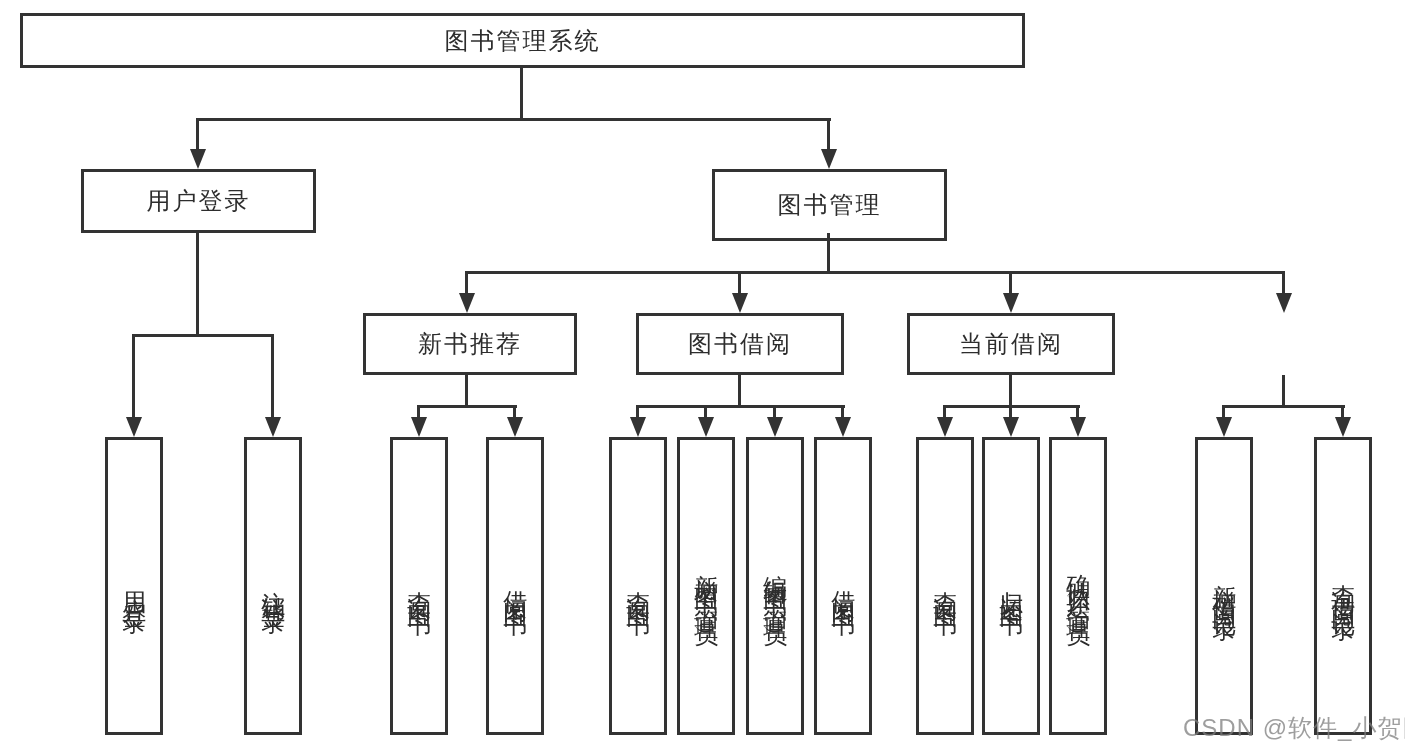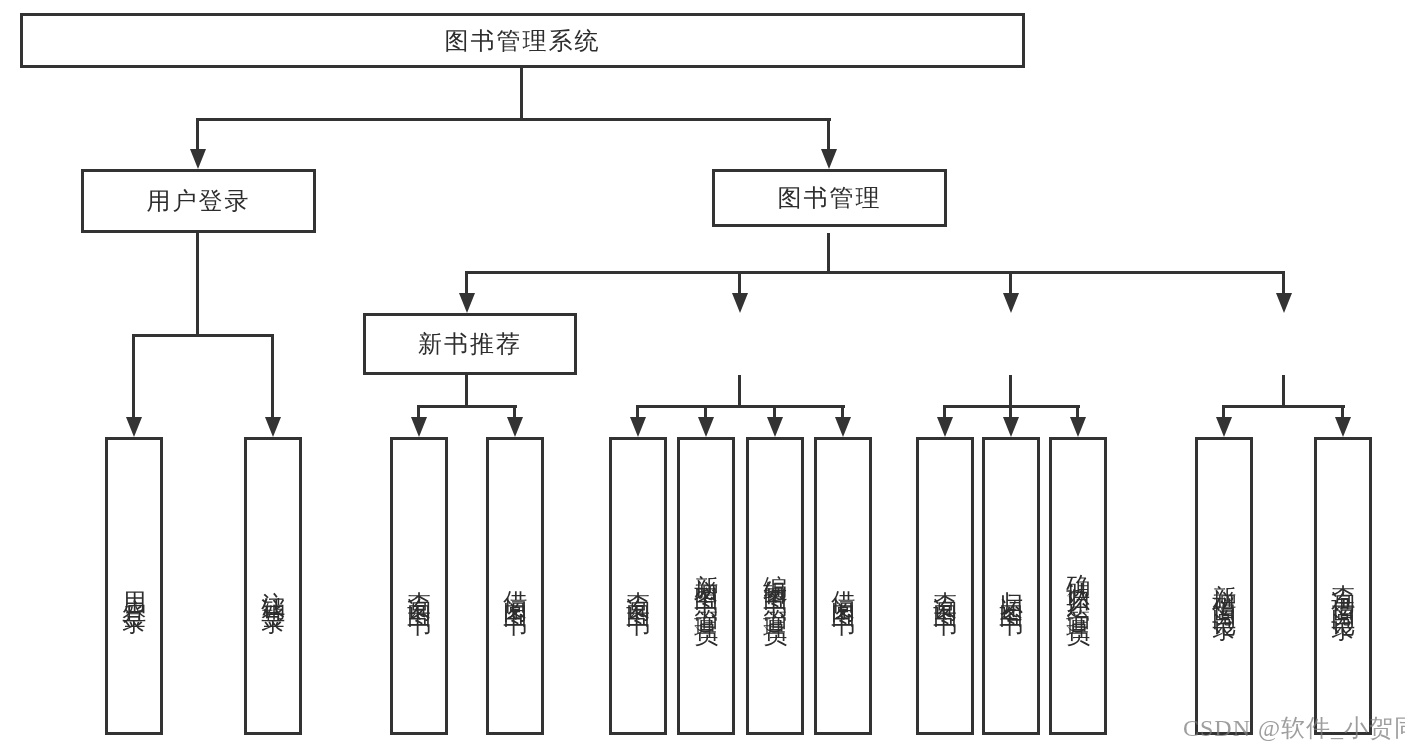--- a/index.html
+++ b/index.html
@@ -1,18 +1,18 @@
 <!DOCTYPE html>
 <html><head>
 <meta charset="utf-8">
 <style>
   html,body{margin:0;padding:0;background:#fff;}
   .stage{
     position:relative;width:1405px;height:747px;background:#ffffff;
-    font-family:Liberation Serif, serif;color:#2d2d2d;overflow:hidden;
+    font-family:Liberation Sans, sans-serif;color:#2d2d2d;overflow:hidden;
   }
   .box{
     position:absolute;box-sizing:border-box;border:3px solid #333333;background:#ffffff;
     display:flex;align-items:center;justify-content:center;
   }
   .hbox span{font-size:24px;letter-spacing:2px;white-space:nowrap;}
   .vbox span{
     writing-mode:vertical-rl;text-orientation:mixed;
     font-size:24px;letter-spacing:7px;line-height:1.1;white-space:nowrap;
   }
@@ -40,21 +40,21 @@
   <div class="line" style="left:520px;top:68px;width:3px;height:51px"></div>
   <div class="line" style="left:196px;top:118px;width:635px;height:3px"></div>
   <div class="line" style="left:196px;top:118px;width:3px;height:33px"></div>
   <div class="arrow" style="left:190px;top:149px"></div>
   <div class="line" style="left:827px;top:118px;width:3px;height:33px"></div>
   <div class="arrow" style="left:821px;top:149px"></div>
 
   <div class="box hbox" style="left:81px;top:169px;width:235px;height:64px">
     <span>用户登录</span>
   </div>
-  <div class="box hbox" style="left:712px;top:169px;width:235px;height:58px">
+  <div class="box hbox" style="left:712px;top:169px;width:235px;height:72px">
     <span>图书管理</span>
   </div>
 
   <div class="line" style="left:196px;top:233px;width:3px;height:104px"></div>
   <div class="line" style="left:132px;top:334px;width:142px;height:3px"></div>
   <div class="line" style="left:132px;top:334px;width:3px;height:86px"></div>
   <div class="arrow" style="left:126px;top:417px"></div>
   <div class="line" style="left:271px;top:334px;width:3px;height:86px"></div>
   <div class="arrow" style="left:265px;top:417px"></div>
 
@@ -64,20 +64,26 @@
   <div class="arrow" style="left:459px;top:293px"></div>
   <div class="line" style="left:738px;top:271px;width:3px;height:25px"></div>
   <div class="arrow" style="left:732px;top:293px"></div>
   <div class="line" style="left:1009px;top:271px;width:3px;height:25px"></div>
   <div class="arrow" style="left:1003px;top:293px"></div>
   <div class="line" style="left:1282px;top:271px;width:3px;height:25px"></div>
   <div class="arrow" style="left:1276px;top:293px"></div>
 
   <div class="box hbox" style="left:363px;top:313px;width:214px;height:62px">
     <span>新书推荐</span>
+  </div>
+  <div class="box hbox" style="left:636px;top:313px;width:208px;height:62px">
+    <span>图书借阅</span>
+  </div>
+  <div class="box hbox" style="left:907px;top:313px;width:208px;height:62px">
+    <span>当前借阅</span>
   </div>
 
   <div class="line" style="left:465px;top:375px;width:3px;height:33px"></div>
   <div class="line" style="left:738px;top:375px;width:3px;height:33px"></div>
   <div class="line" style="left:1009px;top:375px;width:3px;height:33px"></div>
   <div class="line" style="left:1282px;top:375px;width:3px;height:33px"></div>
 
   <div class="line" style="left:417px;top:405px;width:100px;height:3px"></div>
   <div class="line" style="left:636px;top:405px;width:209px;height:3px"></div>
   <div class="line" style="left:943px;top:405px;width:137px;height:3px"></div>

